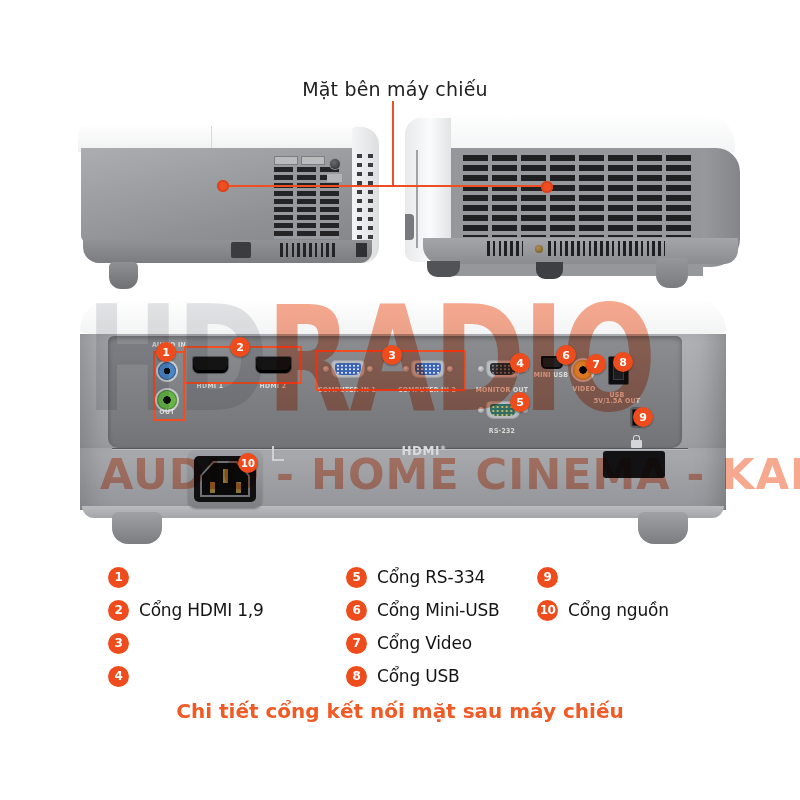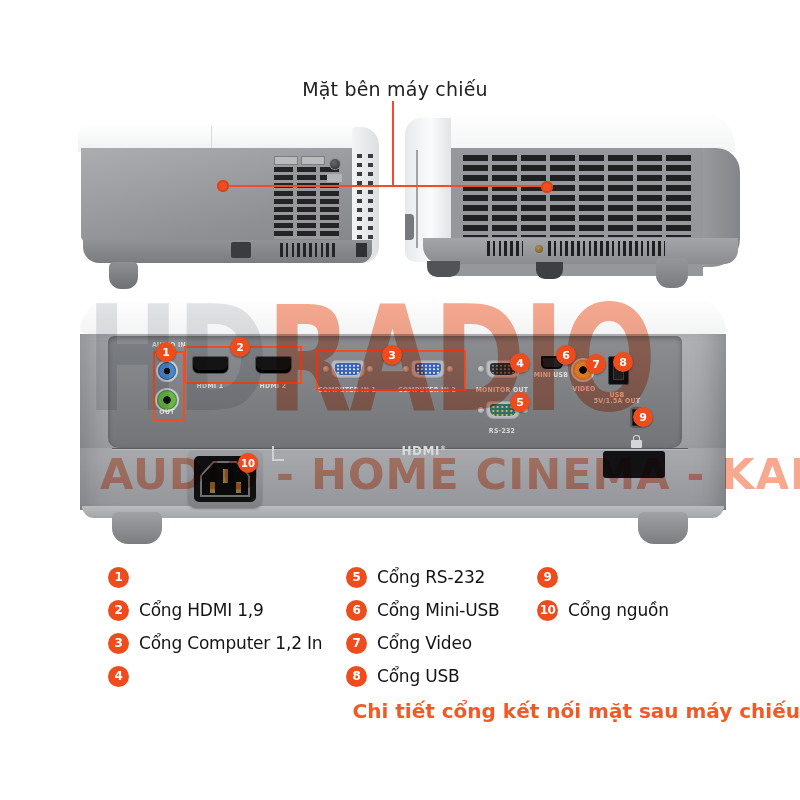--- a/index.html
+++ b/index.html
@@ -164,21 +164,21 @@
   .wm-tag{left:80px;top:449px;width:648px;text-align:right;font-size:43px;font-weight:700;
           letter-spacing:1px;color:rgba(240,84,32,.5);white-space:nowrap;margin-left:20px;}
 
   
   .lcol{position:absolute;top:566px;}
   .lrow{display:flex;align-items:center;gap:10px;height:22px;margin-bottom:11px;}
   .lbadge{width:21px;height:21px;border-radius:50%;background:#ee4c1c;color:#fff;flex:0 0 21px;
           font-size:12px;font-weight:700;display:flex;align-items:center;justify-content:center;
           letter-spacing:-.5px;}
   .llabel{font-size:17px;color:#141414;font-weight:500;letter-spacing:-.2px;white-space:nowrap;}
-  .caption{left:0;top:699px;width:800px;text-align:right;font-size:20px;font-weight:700;color:#f15a24;}
+  .caption{left:0;top:699px;width:800px;text-align:center;font-size:20px;font-weight:700;color:#f15a24;}
 </style>
 </head>
 <body>
 
 <div id="canvas">
 
   <div class="abs top-title">Mặt bên máy chiếu</div>
   <div class="abs cline cline-v"></div>
 
   <div class="unit" style="left:78px;top:124px;width:302px;height:168px;">
@@ -327,30 +327,29 @@
   <div class="lcol" style="left:108px;">
     <div class="lrow">
       <span class="lbadge">1</span>
     </div>
     <div class="lrow">
       <span class="lbadge">2</span>
       <span class="llabel">Cổng HDMI 1,9</span>
     </div>
     <div class="lrow">
       <span class="lbadge">3</span>
-      <span class="llabel">Cổng Computer 1,2 In</span>
     </div>
     <div class="lrow">
       <span class="lbadge">4</span>
     </div>
   </div>
   <div class="lcol" style="left:346px;">
     <div class="lrow">
       <span class="lbadge">5</span>
-      <span class="llabel">Cổng RS-232</span>
+      <span class="llabel">Cổng RS-334</span>
     </div>
     <div class="lrow">
       <span class="lbadge">6</span>
       <span class="llabel">Cổng Mini-USB</span>
     </div>
     <div class="lrow">
       <span class="lbadge">7</span>
       <span class="llabel">Cổng Video</span>
     </div>
     <div class="lrow">

